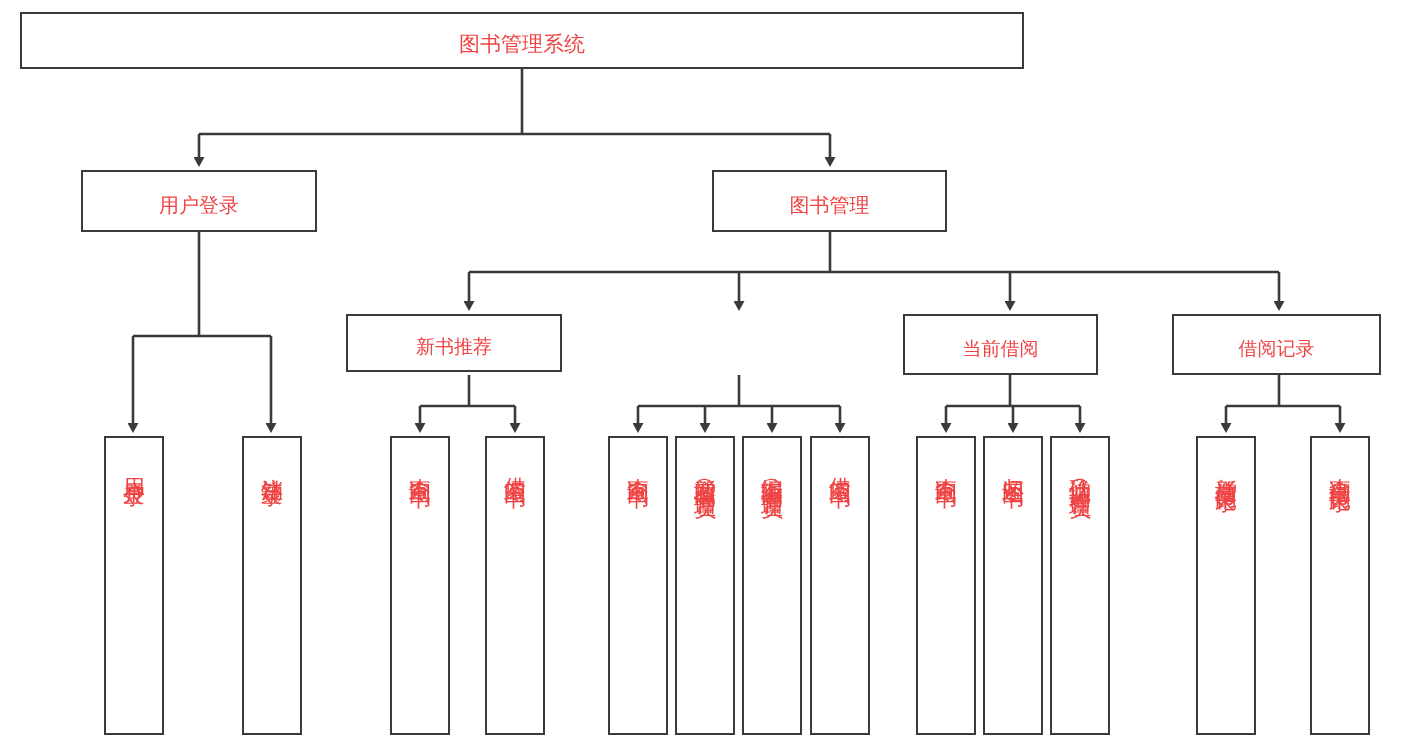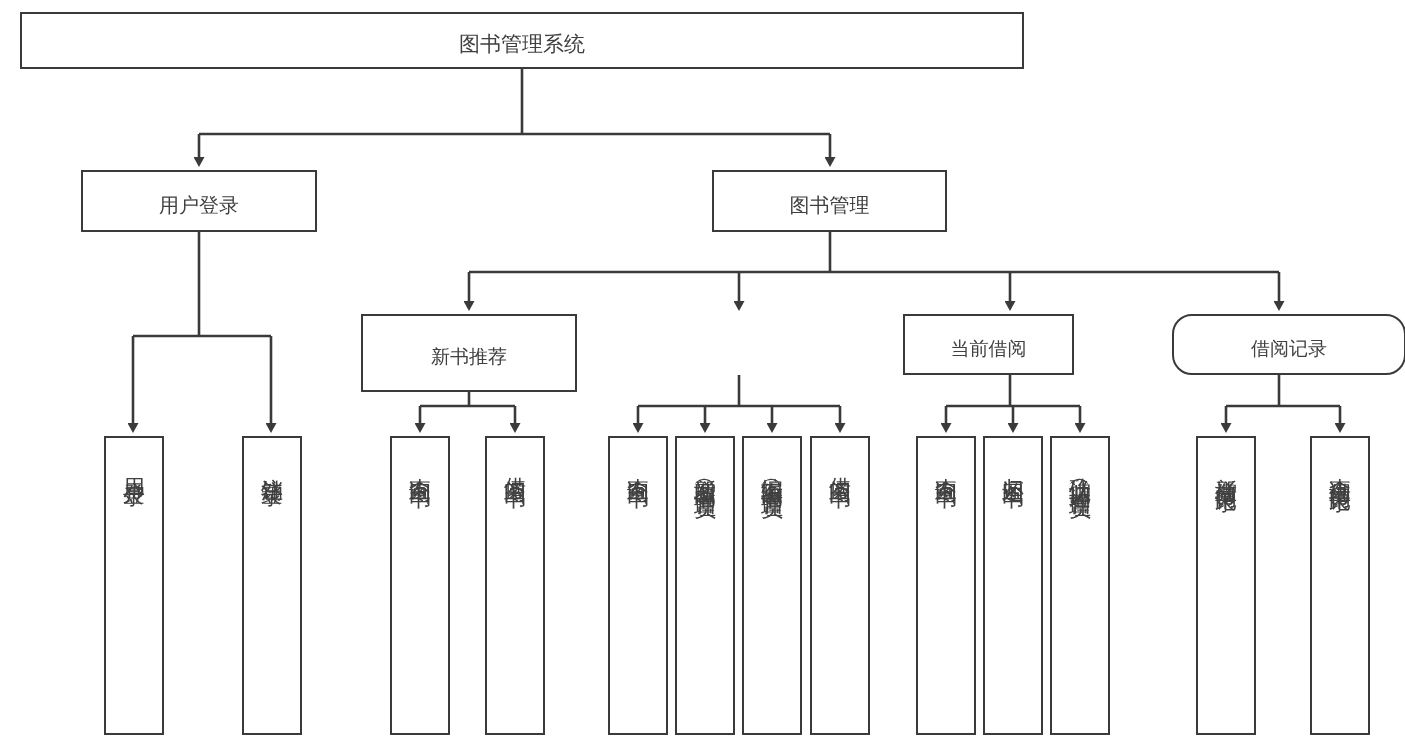--- a/index.html
+++ b/index.html
@@ -4,21 +4,21 @@
 <style>
   html,body{margin:0;padding:0;background:#ffffff;}
   body{width:1405px;height:747px;overflow:hidden;
        font-family:"DejaVu Sans","Liberation Sans",sans-serif;}
   #stage{position:relative;width:1405px;height:747px;background:#fff;}
   svg#wires{position:absolute;left:0;top:0;width:1405px;height:747px;}
 
   .node{position:absolute;box-sizing:border-box;background:#ffffff;
         border:2.5px solid #3a3a3a;display:flex;align-items:center;
         justify-content:center;}
-  .node .lbl{color:#404040;line-height:1.12;text-align:right;
+  .node .lbl{color:#ef4444;line-height:1.12;text-align:right;
              white-space:nowrap;margin-top:8px;}
 
   .root .lbl{font-size:21px;}
   .lvl1 .lbl{font-size:20px;}
   .lvl2 .lbl{font-size:19px;}
 
   .leaf{align-items:flex-start;justify-content:center;padding-top:14px;}
   .leaf .lbl{writing-mode:vertical-rl;text-orientation:upright;
              font-size:22px;letter-spacing:3px;line-height:1.0;
              white-space:normal;}
@@ -85,27 +85,27 @@
     <span class="lbl">图书管理系统</span>
   </div>
 
   <div class="node lvl1" style="left:81px;top:170px;width:236px;height:62px;">
     <span class="lbl">用户登录</span>
   </div>
   <div class="node lvl1" style="left:712px;top:170px;width:235px;height:62px;">
     <span class="lbl">图书管理</span>
   </div>
 
-  <div class="node lvl2" style="left:361px;top:314px;width:216px;height:78px;">
+  <div class="node lvl2" style="left:346px;top:314px;width:216px;height:58px;">
     <span class="lbl">新书推荐</span>
   </div>
-  <div class="node lvl2" style="left:903px;top:314px;width:171px;height:61px;">
+  <div class="node lvl2" style="left:903px;top:314px;width:195px;height:61px;">
     <span class="lbl">当前借阅</span>
   </div>
-  <div class="node lvl2" style="left:1172px;top:314px;width:234px;height:61px;border-radius:20px;">
+  <div class="node lvl2" style="left:1172px;top:314px;width:209px;height:61px;">
     <span class="lbl">借阅记录</span>
   </div>
 
   <div class="node leaf" style="left:104px;top:436px;width:60px;height:299px;">
     <span class="lbl">用户登录</span>
   </div>
   <div class="node leaf" style="left:242px;top:436px;width:60px;height:299px;">
     <span class="lbl">注销登录</span>
   </div>
 

